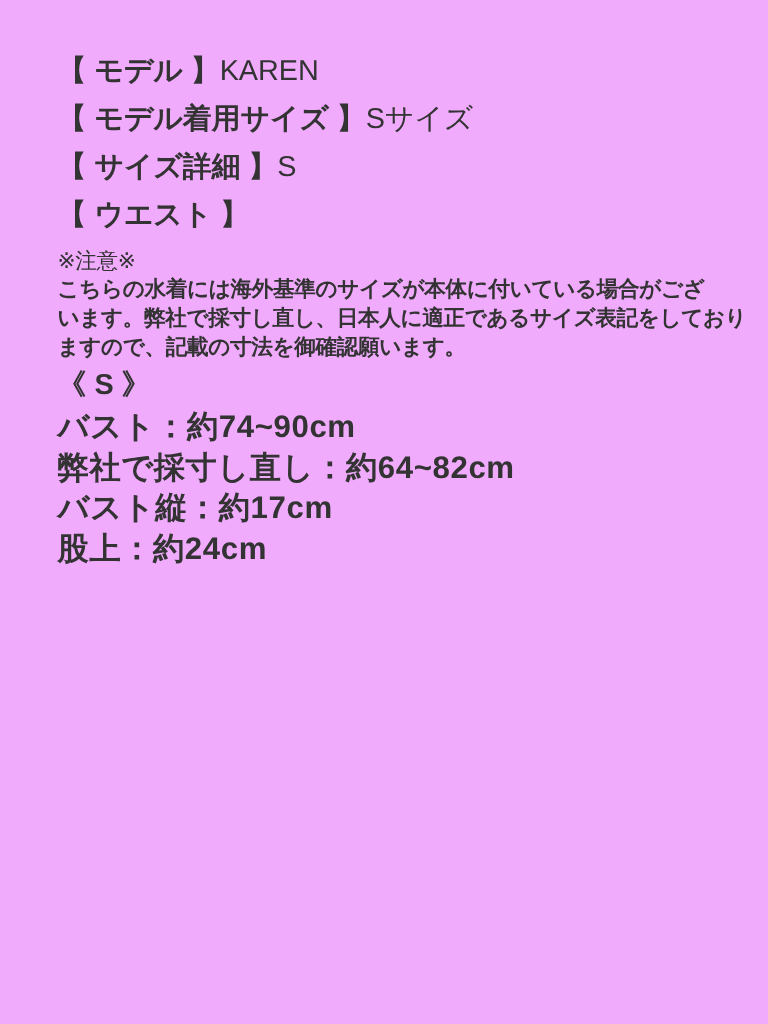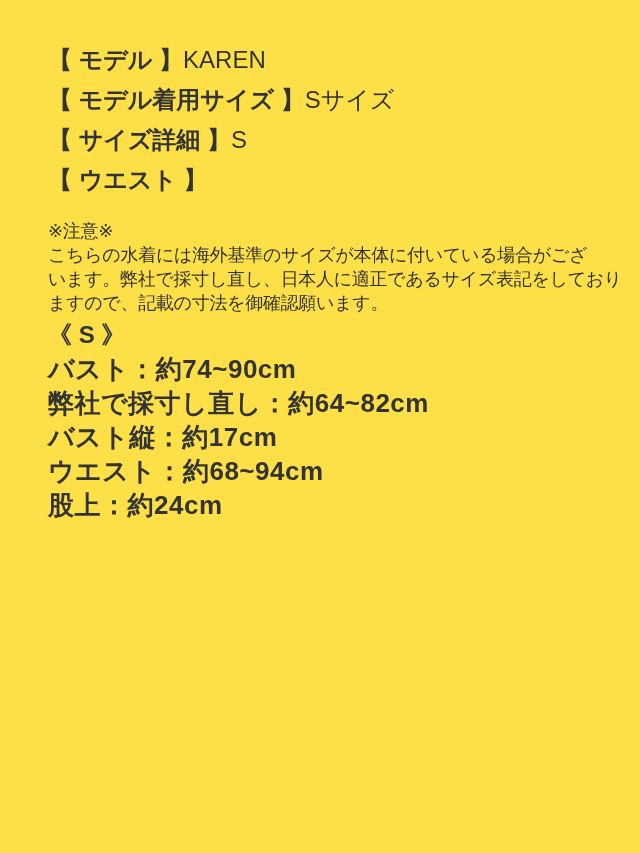--- a/index.html
+++ b/index.html
@@ -13,45 +13,46 @@
     overflow: hidden;
     font-family: "Liberation Sans", "DejaVu Sans", sans-serif;
     color: #333333;
     -webkit-font-smoothing: antialiased;
   }
   .page {
     box-sizing: border-box;
     width: 640px;
     height: 853px;
     padding: 40px 28px 0 48px;
-    background: #fde047;
+    background: #f0abfc;
   }
   
   .specs { }
   .spec-row {
     font-size: 24px;
     line-height: 40px;
     white-space: nowrap;
   }
   .spec-label {
     font-weight: 700;
   }
   .spec-value {
     font-weight: 400;
   }
   
   .notice {
-    margin-top: 19px;
+    margin-top: 5px;
     font-size: 18px;
     line-height: 24px;
     letter-spacing: -0.3px;
   }
   .notice-title { }
   .notice-line {
     white-space: nowrap;
+    font-weight: bold;
   }
   
   .size-detail {
     margin-top: 3px;
     font-size: 26px;
     line-height: 34px;
   }
   .size-header {
     font-size: 24px;
     font-weight: 700;
@@ -96,20 +97,17 @@
     <div class="measure-row">
       <span>バスト</span><span>：</span><span>約74~90cm</span>
     </div>
     <div class="measure-row">
       <span>弊社で採寸し直し</span><span>：</span><span>約64~82cm</span>
     </div>
     <div class="measure-row">
       <span>バスト縦</span><span>：</span><span>約17cm</span>
     </div>
     <div class="measure-row">
-      <span>ウエスト</span><span>：</span><span>約68~94cm</span>
-    </div>
-    <div class="measure-row">
       <span>股上</span><span>：</span><span>約24cm</span>
     </div>
   </section>
 
 </div>
 
 </body></html>

